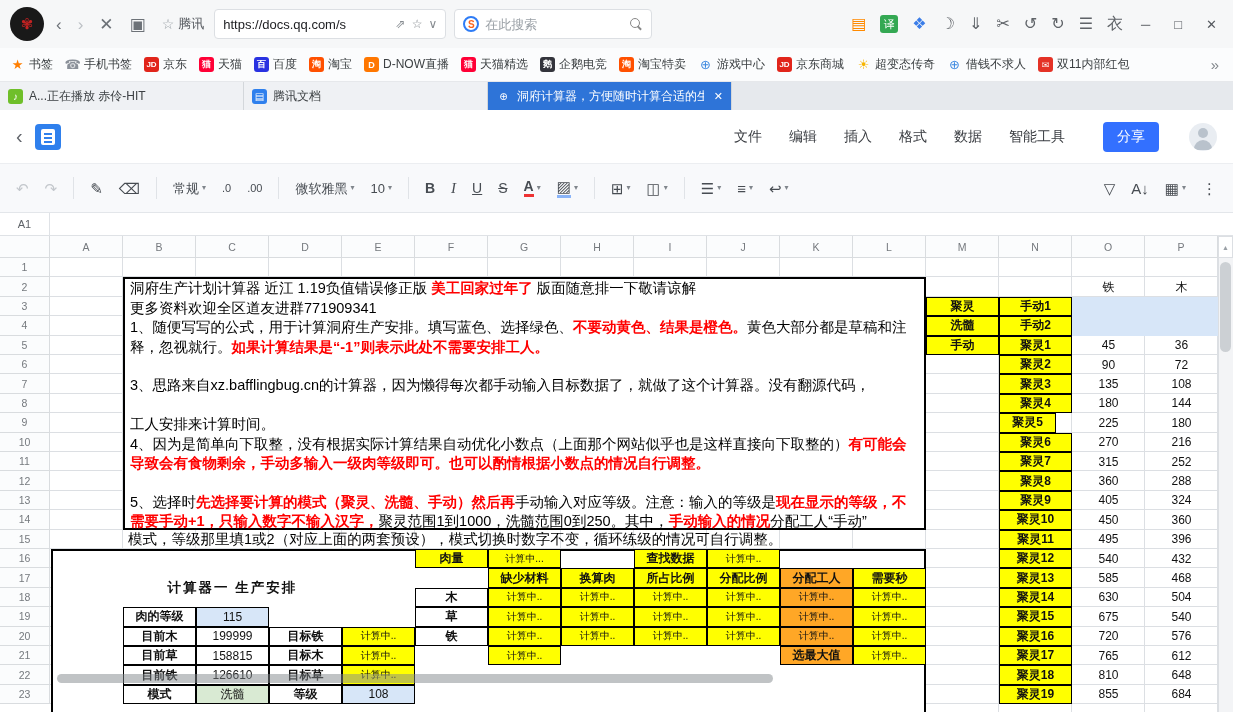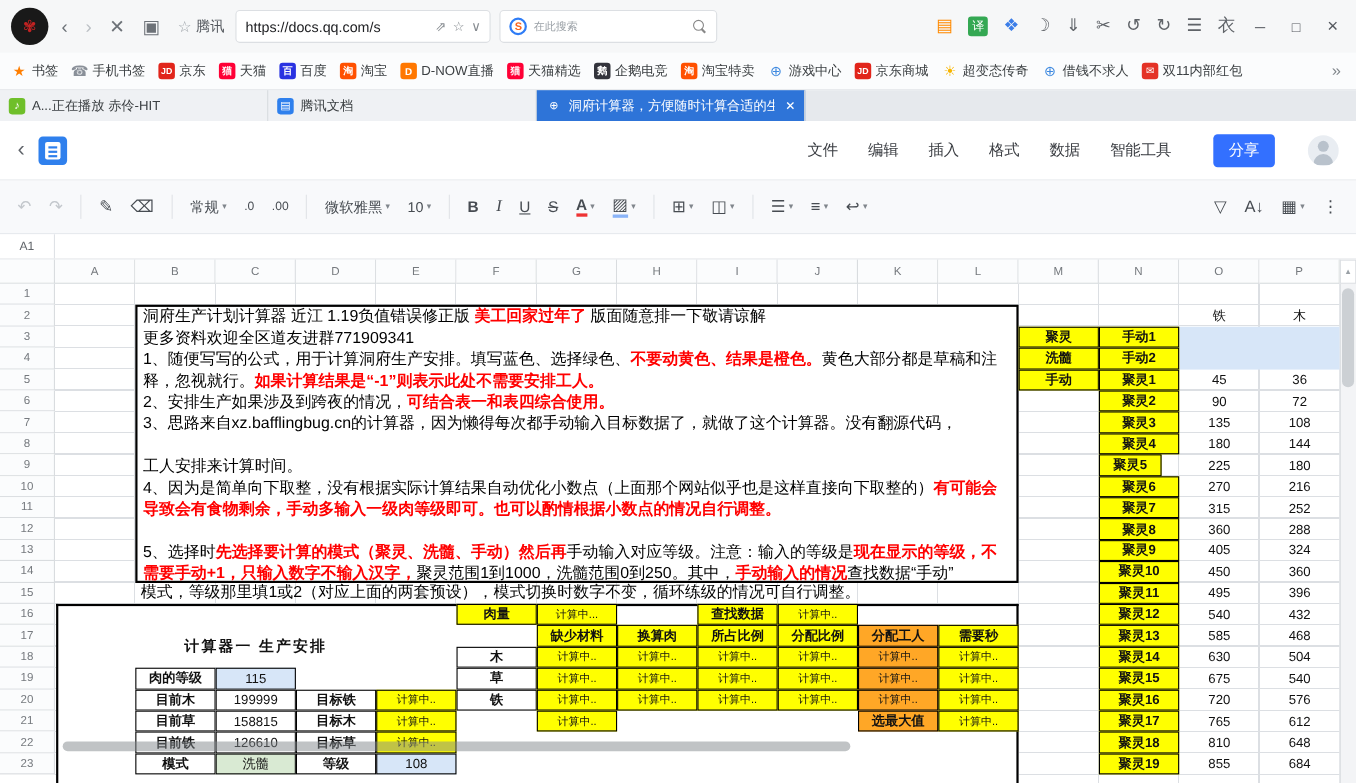--- a/index.html
+++ b/index.html
@@ -15,21 +15,21 @@
 .nav-ico{font-size:17px;color:#6d7278;line-height:1;}
 .nav-ico.dim{color:#bcc0c5;}
 .chip{display:flex;align-items:center;gap:4px;margin-left:16px;font-size:13px;color:#54585e;white-space:nowrap;}
 .chip-star{color:#9aa0a6;font-size:14px;}
 .urlbox{margin-left:10px;width:232px;height:30px;background:#fff;border:1px solid #dcdfe3;border-radius:4px;display:flex;align-items:center;padding:0 8px;gap:6px;}
 .url-text{font-size:13px;color:#202124;flex:1;white-space:nowrap;overflow:hidden;}
 .url-icons{display:flex;gap:6px;}
 .url-ico{font-size:12px;color:#868b90;}
 .searchbox{margin-left:8px;width:198px;height:30px;background:#fff;border:1px solid #dcdfe3;border-radius:4px;display:flex;align-items:center;padding:0 8px;gap:6px;}
 .slogo{width:16px;height:16px;border-radius:50%;border:2px solid #2e7cf6;color:#fb641f;font-size:10px;font-weight:bold;display:flex;align-items:center;justify-content:center;flex:0 0 16px;}
-.sinput{border:none;outline:none;background:transparent;flex:1;font-size:10px;color:#000000;min-width:0;}
+.sinput{border:none;outline:none;background:transparent;flex:1;font-size:13px;color:#000000;min-width:0;}
 .sinput::placeholder{color:#9aa0a6;}
 .mag{width:13px;height:13px;position:relative;flex:0 0 13px;}
 .mag::before{content:"";position:absolute;width:8px;height:8px;border:1.5px solid #888;border-radius:50%;left:0;top:0;}
 .mag::after{content:"";position:absolute;width:5px;height:1.5px;background:#888;transform:rotate(45deg);left:7px;top:9.5px;}
 .ticons{margin-left:auto;display:flex;align-items:center;gap:14px;}
 .t-ico{font-size:16px;line-height:1;}
 .t-ico.badge{width:18px;height:18px;border-radius:3px;font-size:11px;display:flex;align-items:center;justify-content:center;}
 .wctrls{display:flex;align-items:center;gap:24px;margin-left:18px;margin-right:6px;}
 .w-ico{font-size:13px;color:#54585e;}
 
@@ -394,28 +394,27 @@
       <div class="rowhead" style="left: 0px; top: 607.2px; width: 50px; height: 19.4px;">19</div>
       <div class="rowhead" style="left: 0px; top: 626.6px; width: 50px; height: 19.4px;">20</div>
       <div class="rowhead" style="left: 0px; top: 646px; width: 50px; height: 19.4px;">21</div>
       <div class="rowhead" style="left: 0px; top: 665.4px; width: 50px; height: 19.4px;">22</div>
       <div class="rowhead" style="left: 0px; top: 684.8px; width: 50px; height: 19.4px;">23</div>
       <div class="notesbox" style="left: 123px; top: 277.4px; width: 803px; height: 252.2px;">
         <div class="note-line" style="top: 0px;"><span class="blk">洞府生产计划计算器  近江 1.19负值错误修正版 </span><span class="red">美工回家过年了</span><span class="blk"> 版面随意排一下敬请谅解</span></div>
         <div class="note-line" style="top: 19.4px;"><span class="blk">更多资料欢迎全区道友进群771909341</span></div>
         <div class="note-line" style="top: 38.8px;"><span class="blk">1、随便写写的公式，用于计算洞府生产安排。填写蓝色、选择绿色、</span><span class="red">不要动黄色、结果是橙色。</span><span class="blk">黄色大部分都是草稿和注</span></div>
         <div class="note-line" style="top: 58.2px;"><span class="blk">释，忽视就行。</span><span class="red">如果计算结果是“-1”则表示此处不需要安排工人。</span></div>
-        <div class="note-line" style="top: 77.6px;"><span class="blk">2、安排生产如果涉及到跨夜的情况，</span><span class="red">可结合表一和表四综合使用。</span></div>
         <div class="note-line" style="top: 97px;"><span class="blk">3、思路来自xz.bafflingbug.cn的计算器，因为懒得每次都手动输入目标数据了，就做了这个计算器。没有翻源代码，</span></div>
         <div class="note-line" style="top: 135.8px;"><span class="blk">工人安排来计算时间。</span></div>
         <div class="note-line" style="top: 155.2px;"><span class="blk">4、因为是简单向下取整，没有根据实际计算结果自动优化小数点（上面那个网站似乎也是这样直接向下取整的）</span><span class="red">有可能会</span></div>
         <div class="note-line" style="top: 174.6px; text-align: center;"><span class="red">导致会有食物剩余，手动多输入一级肉等级即可。也可以酌情根据小数点的情况自行调整。</span></div>
         <div class="note-line" style="top: 194px;"></div>
         <div class="note-line" style="top: 213.4px;"><span class="blk">5、选择时</span><span class="red">先选择要计算的模式（聚灵、洗髓、手动）然后再</span><span class="blk">手动输入对应等级。注意：输入的等级是</span><span class="red">现在显示的等级，不</span></div>
-        <div class="note-line" style="top: 232.8px;"><span class="red">需要手动+1，只输入数字不输入汉字，</span><span class="blk">聚灵范围1到1000，洗髓范围0到250。其中，</span><span class="red">手动输入的情况</span><span class="blk">查找数据“手动”</span></div>
+        <div class="note-line" style="top: 232.8px;"><span class="red">需要手动+1，只输入数字不输入汉字，</span><span class="blk">聚灵范围1到1000，洗髓范围0到250。其中，</span><span class="red">手动输入的情况</span><span class="blk">分配工人“手动”</span></div>
       </div>
       <div class="note-overflow" style="left: 123px; top: 529.6px; height: 19.4px;">模式，等级那里填1或2（对应上面的两套预设），模式切换时数字不变，循环练级的情况可自行调整。</div>
       <div class="calcbox" style="left: 51px; top: 549px; width: 875px; height: 163px;"></div>
       <div class="cell cP bd big" style="left: 123px; top: 568.4px; width: 219px; height: 38.8px;">计算器一  生产安排</div>
       <div class="cell cY bd" style="left: 415px; top: 549px; width: 73px; height: 19.4px;">肉量</div>
       <div class="cell cY sm" style="left: 488px; top: 549px; width: 73px; height: 19.4px;">计算中...</div>
       <div class="cell cY bd" style="left: 634px; top: 549px; width: 73px; height: 19.4px;">查找数据</div>
       <div class="cell cY sm" style="left: 707px; top: 549px; width: 73px; height: 19.4px;">计算中..</div>
       <div class="cell cY bd" style="left: 488px; top: 568.4px; width: 73px; height: 19.4px;">缺少材料</div>
       <div class="cell cY bd" style="left: 561px; top: 568.4px; width: 73px; height: 19.4px;">换算肉</div>

